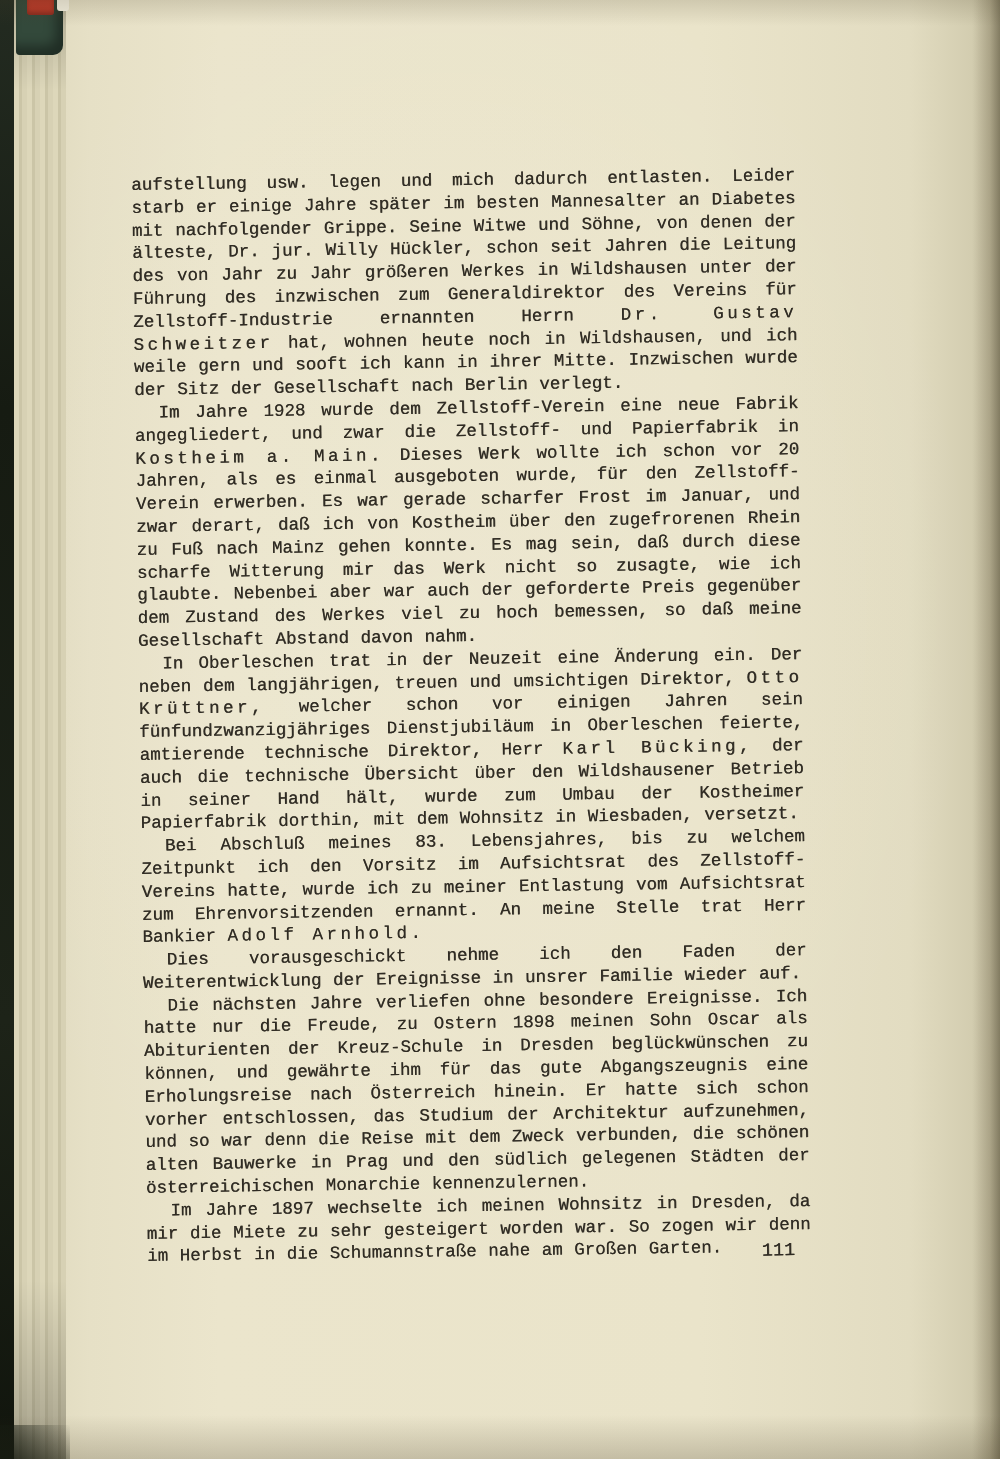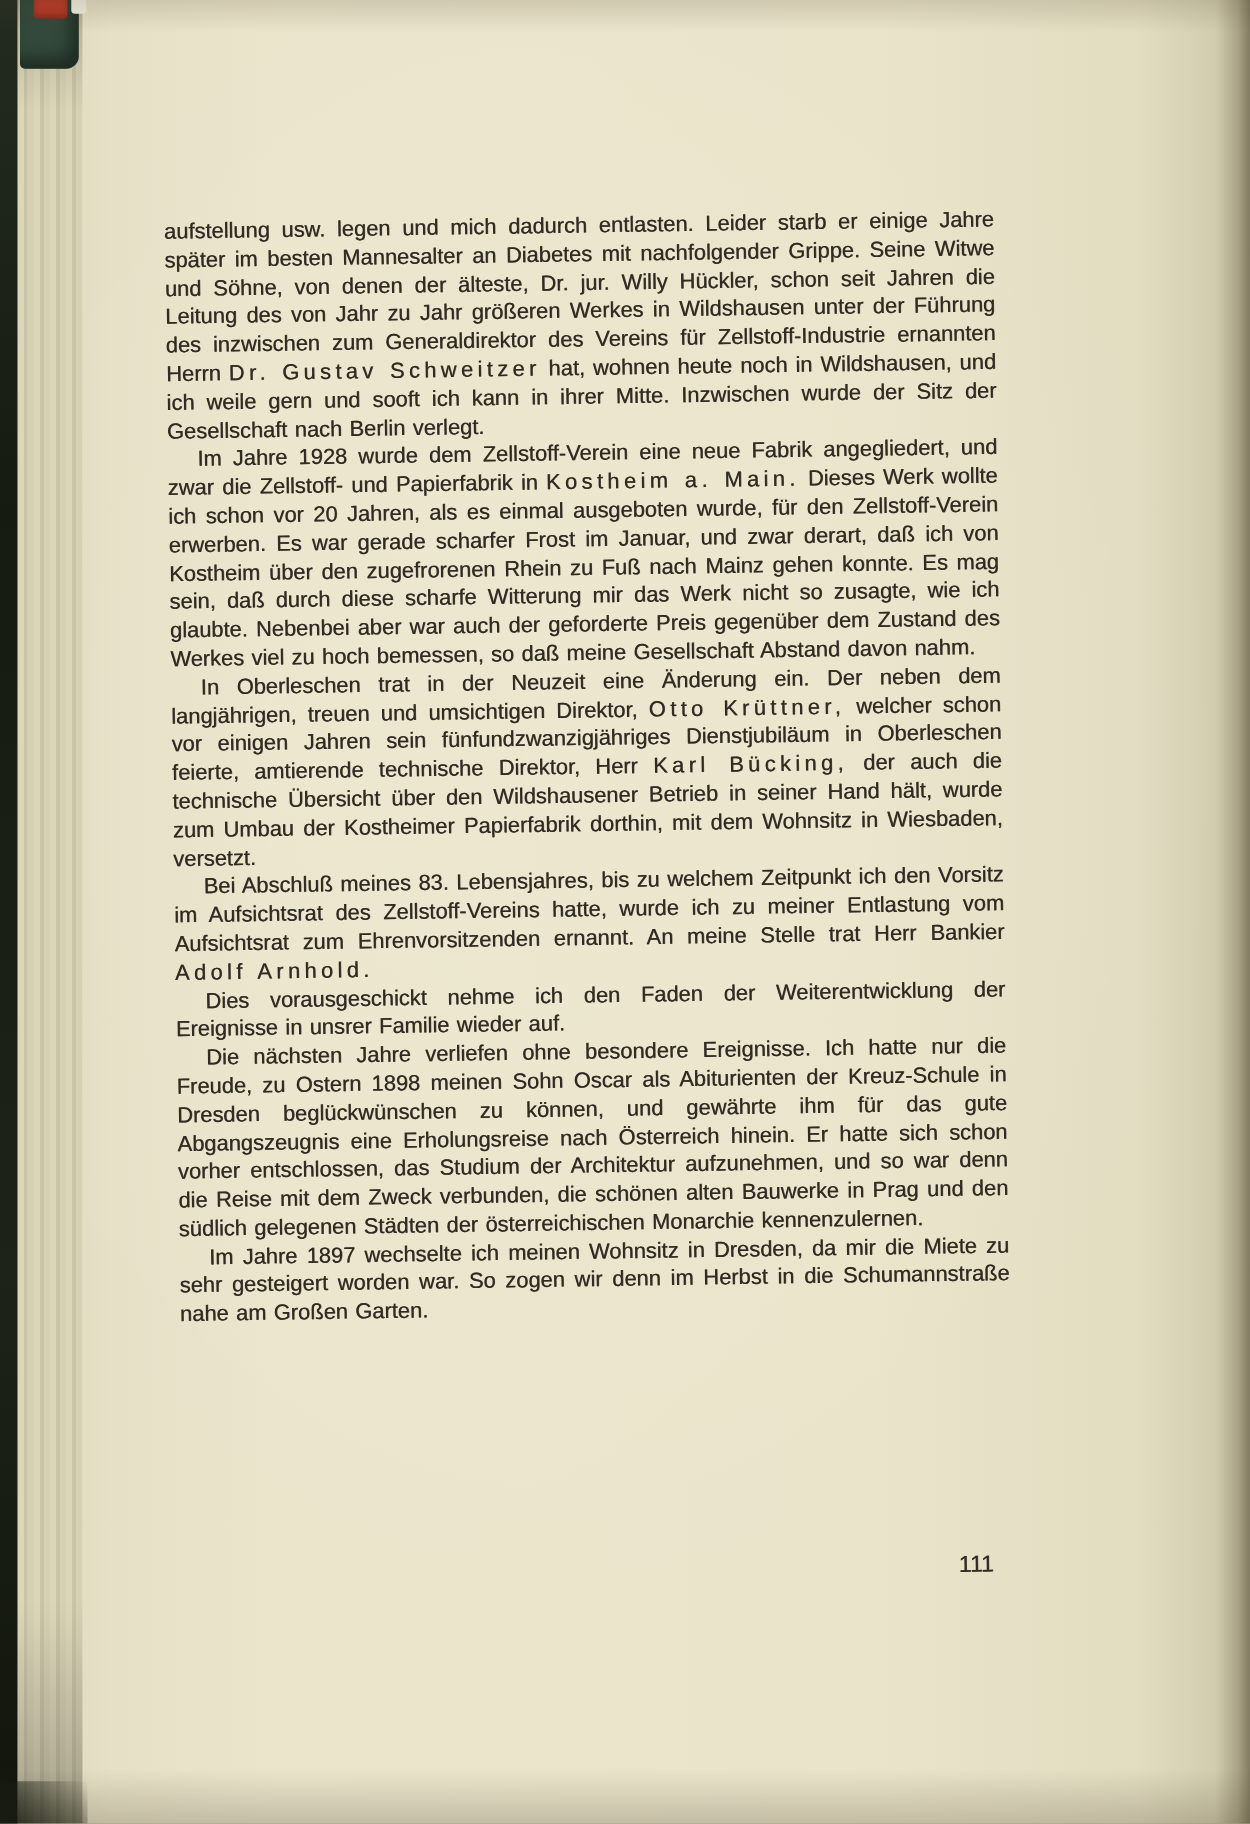--- a/index.html
+++ b/index.html
@@ -1,18 +1,18 @@
 <!DOCTYPE html>
 <html><head>
 <meta charset="utf-8">
 <style>
   html,body { margin:0; padding:0; background:#111; }
   .scan {
     position:relative; width:1000px; height:1459px; overflow:hidden;
-    font-family:Liberation Sans, sans-serif;
+    font-family:Liberation Mono, monospace;
     background:
       radial-gradient(ellipse 850px 1100px at 45% 42%, rgba(255,255,255,0.10), rgba(0,0,0,0) 65%),
       linear-gradient(90deg, #dcd6ba 0px, #e6e0c6 90px, #ebe5cc 220px, #eae4ca 700px, #e2dcc1 910px, #d2ccaf 975px, #c0b99b 1000px),
       #e9e3c9;
   }
   .top-shade { position:absolute; left:0; top:0; width:100%; height:26px;
     background:linear-gradient(180deg, rgba(70,60,35,0.16), rgba(0,0,0,0)); }
   .bottom-shade { position:absolute; left:0; bottom:0; width:100%; height:44px;
     background:linear-gradient(180deg, rgba(0,0,0,0), rgba(60,50,28,0.22)); }
   .right-edge-shade { position:absolute; right:0; top:0; width:28px; height:100%;

